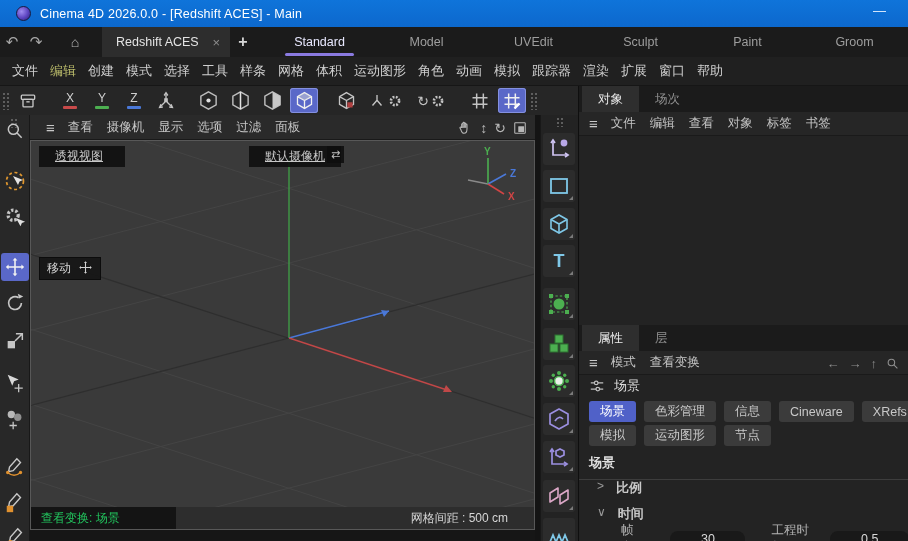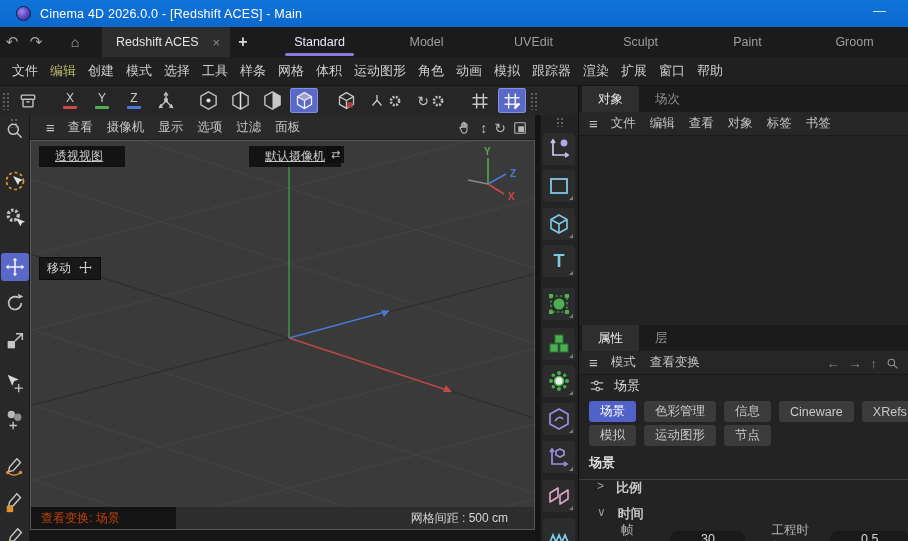--- a/index.html
+++ b/index.html
@@ -52,21 +52,21 @@
   
   .vpwrap { position:absolute; left:30px; top:115px; width:505px; height:426px; background:#222; }
   .vpmenu { position:absolute; left:0; top:0; width:505px; height:25px; background:#2a2a2a; display:flex; align-items:center; gap:14px; padding-left:16px; color:#c6c6c6; border-bottom:1px solid #191919; }
   .vpicons { position:absolute; right:8px; top:0; height:25px; display:flex; align-items:center; gap:7px; color:#b8b8b8; }
   .vpcanvas { position:absolute; left:0; top:25px; width:505px; height:390px; background:#3a3a3a; border:1px solid #585858; overflow:hidden; }
   .vplabel { position:absolute; background:rgba(14,14,14,.88); color:#c8c8c8; font-size:12px; padding:2px 16px;text-decoration:underline; }
   .camswap { position:absolute; background:rgba(14,14,14,.88); color:#bdbdbd; font-size:11px; padding:2px 4px; }
   .gizmo { position:absolute; right:8px; top:5px; }
   .tooltip { position:absolute; left:8px; top:116px; background:rgba(22,22,22,.92); border:1px solid #0c0c0c; color:#d2d2d2; padding:2px 7px; display:flex; align-items:flex-start; gap:7px; font-size:12px;font-family:Liberation Mono, monospace; }
   .vpstatus { position:absolute; left:0; right:0; top:366px; height:22px; background:#2d2d2d; display:flex; align-items:center; }
-  .vpstatus .lbox { background:#141414; color:#c2410c; padding:3px 10px; width:145px; font-size:12px; }
+  .vpstatus .lbox { background:#141414; color:#22c55e; padding:3px 10px; width:145px; font-size:12px; }
   .vpstatus .rtext { position:absolute; right:26px; color:#d6d6d6; font-size:12px;margin-left:24px; }
   .vpstrip { position:absolute; left:0; top:415px; width:505px; height:11px; background:#161616; }
 
   .gapstrip { position:absolute; left:535px; top:115px; width:5px; height:426px; background:#141414; }
 
   
   .rtoolbar { position:absolute; left:540px; top:115px; width:38px; height:426px; background:#232323; overflow:hidden; border-left:1px solid #181818; }
   .rtile { position:absolute; left:2px; width:32px; height:32px; background:#2c2c2c; border-radius:3px; display:flex; align-items:center; justify-content:center; }
   .rtile.fly::after { content:""; position:absolute; right:2px; bottom:2px; border-left:4px solid transparent; border-bottom:4px solid #7a7a7a; }
 

